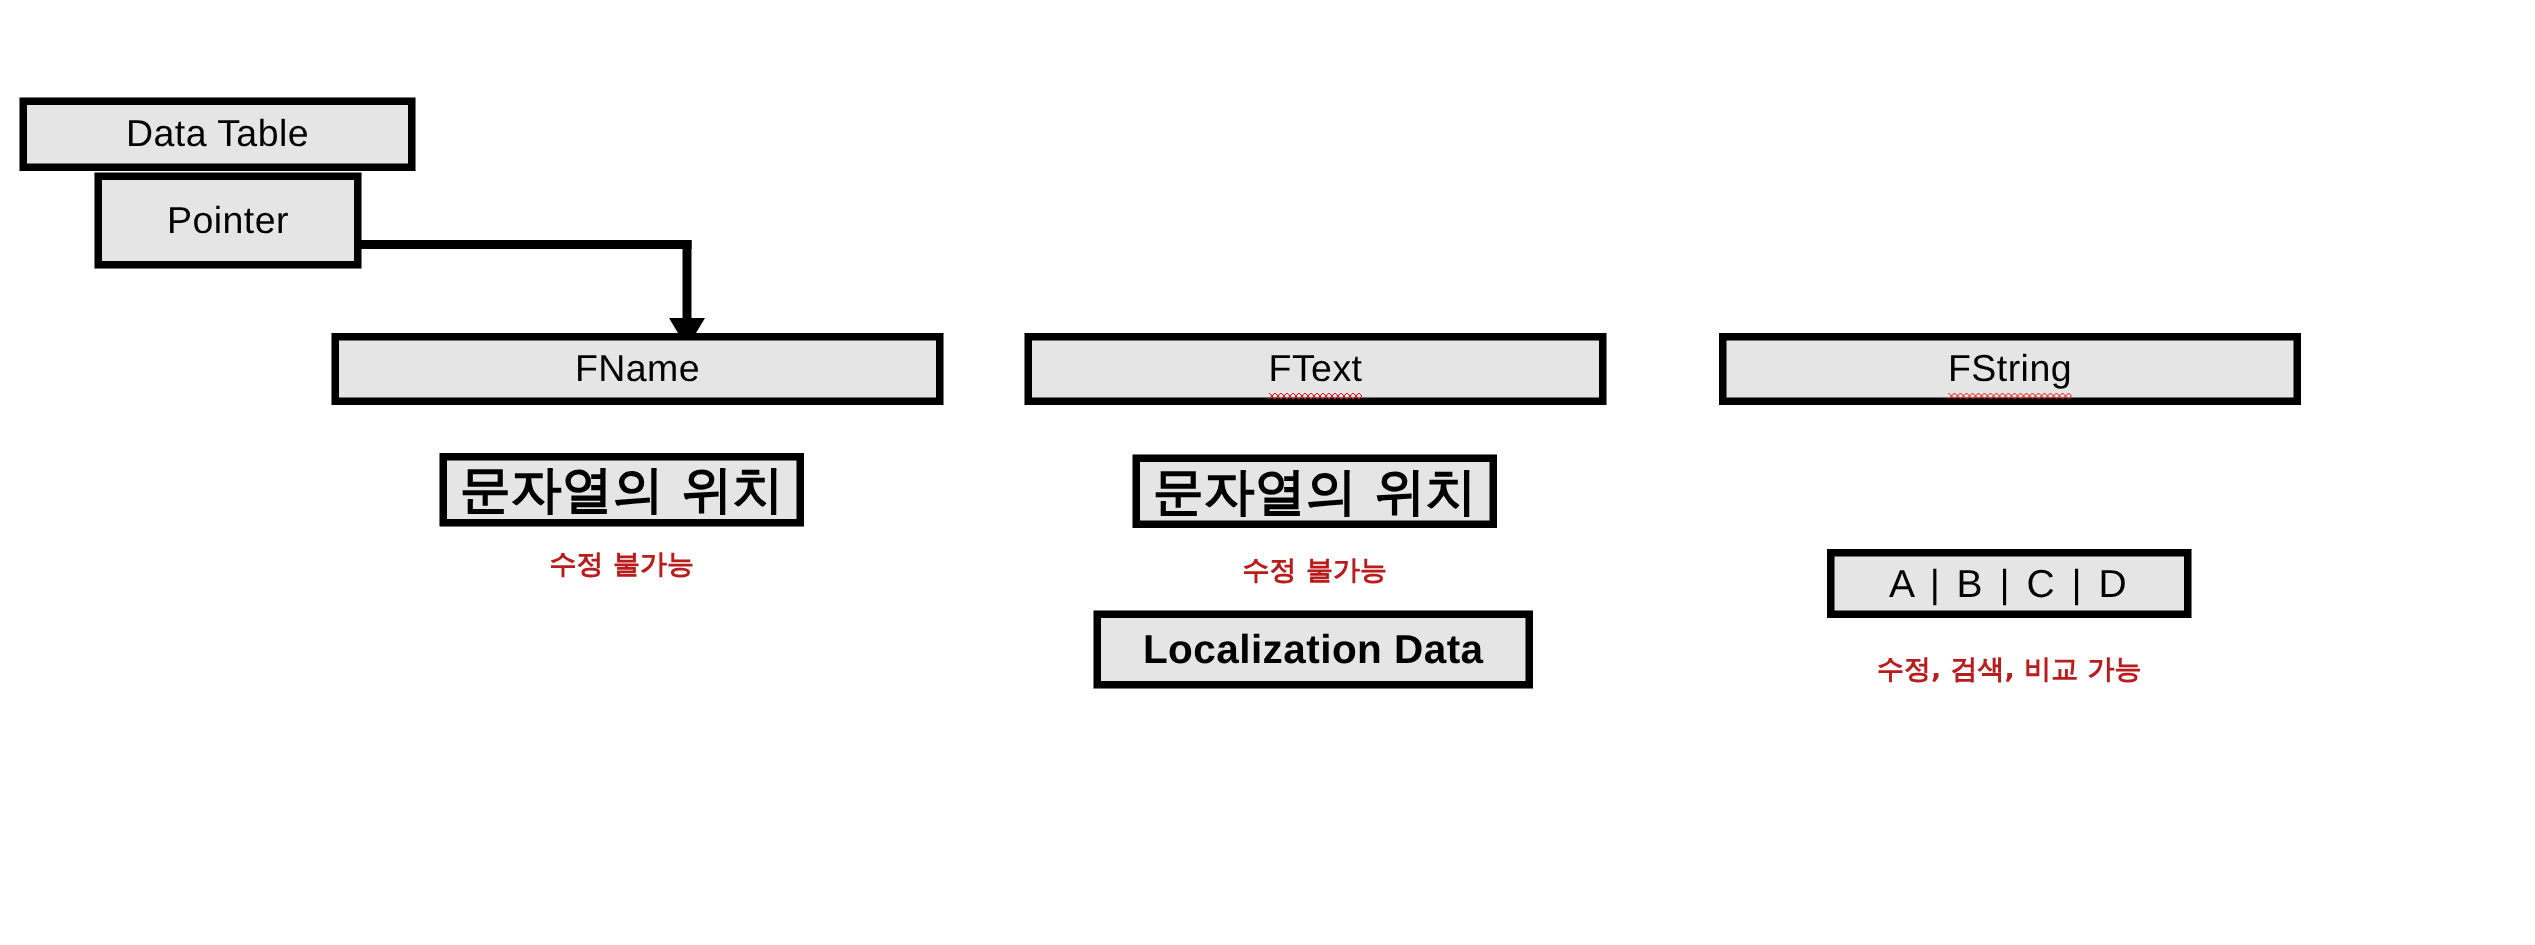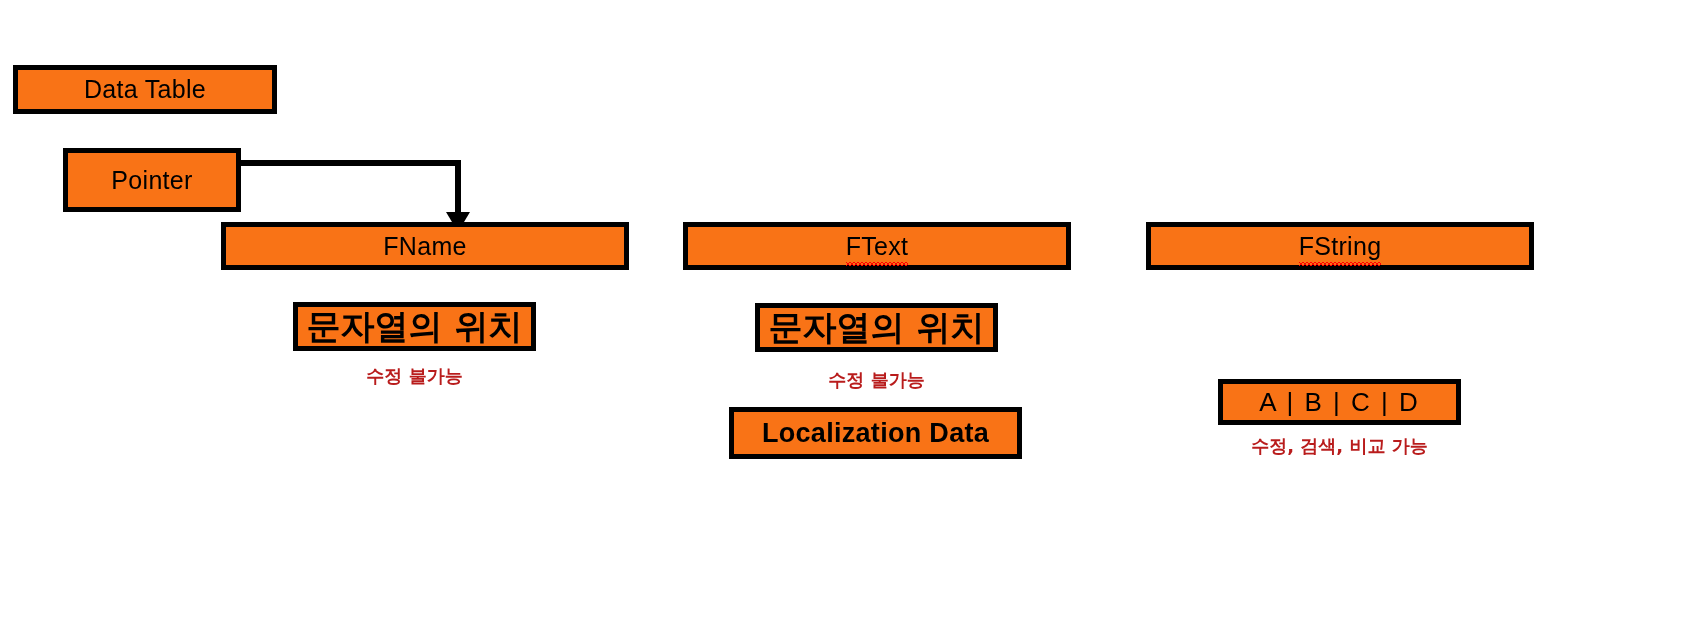--- a/index.html
+++ b/index.html
@@ -13,21 +13,21 @@
   #canvas {
     position: relative;
     width: 1690px;
     height: 630px;
     background: #ffffff;
     overflow: hidden;
   }
   .box {
     position: absolute;
     box-sizing: border-box;
-    background: #f97316;
+    background: #e5e5e5;
     border: 4px solid #000000;
     display: flex;
     align-items: center;
     justify-content: center;
     color: #000000;
     white-space: nowrap;
   }
   .box-thick { border-width: 5px; }
 
   .label-en {
@@ -107,21 +107,21 @@
 </style>
 </head>
 <body>
 
 <div id="canvas">
 
   <div class="box box-thick" style="left:13px; top:65px; width:264px; height:49px;">
     <span class="label-en">Data Table</span>
   </div>
 
-  <div class="box box-thick" style="left:63px; top:148px; width:178px; height:64px;">
+  <div class="box box-thick" style="left:63px; top:115px; width:178px; height:64px;">
     <span class="label-en">Pointer</span>
   </div>
 
   <div class="conn-h" style="left:239px; top:160px; width:222px; height:6px;"></div>
   <div class="conn-v" style="left:455px; top:160px; width:6px; height:58px;"></div>
   <div class="arrow-head" style="left:446px; top:212px;"></div>
 
   <div class="box box-thick" style="left:221px; top:222px; width:408px; height:48px;">
     <span class="label-en">FName</span>
   </div>
@@ -144,20 +144,20 @@
 
   <div class="box box-thick" style="left:1146px; top:222px; width:388px; height:48px;">
     <span class="label-en squiggle">FString</span>
   </div>
 
   <div class="box box-thick" style="left:729px; top:407px; width:293px; height:52px;">
     <span class="label-en-bold">Localization Data</span>
   </div>
 
 
-  <div class="box box-thick" style="left:1218px; top:379px; width:243px; height:46px;">
+  <div class="box box-thick" style="left:1218px; top:366px; width:243px; height:46px;">
     <span class="label-abcd">A | B | C | D</span>
   </div>
 
   <div class="free-text note-mid" style="left:1218px; top:434px; width:243px;">수정, 검색, 비교 가능</div>
 
 
 </div>
 
 </body></html>

